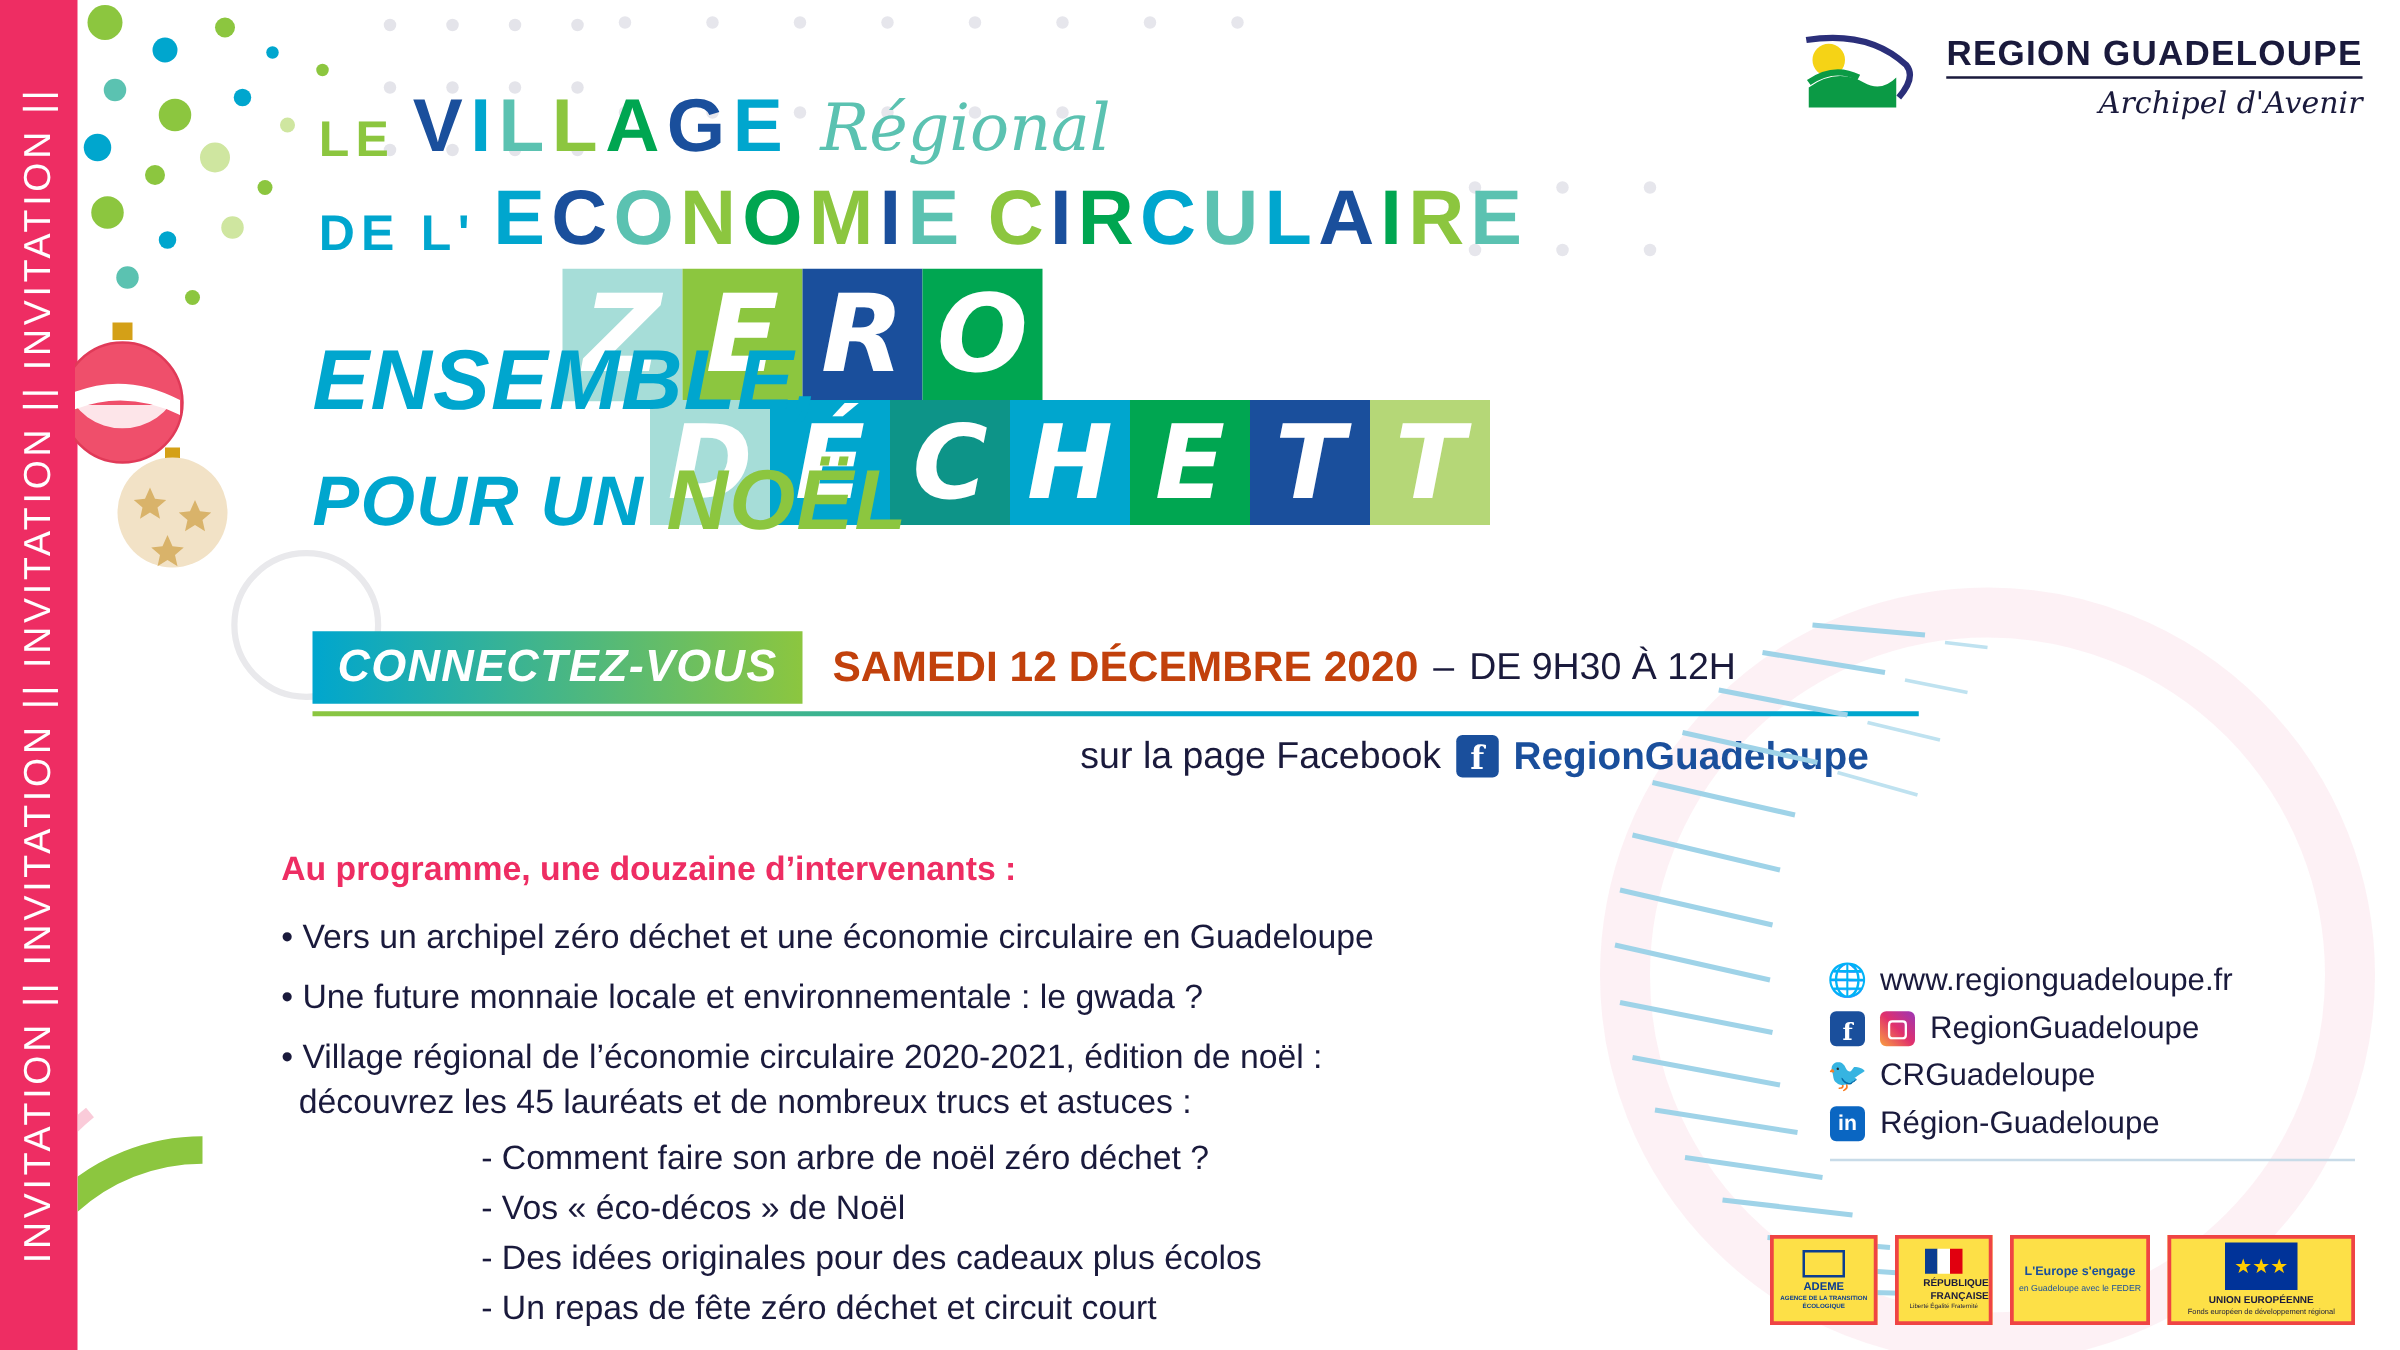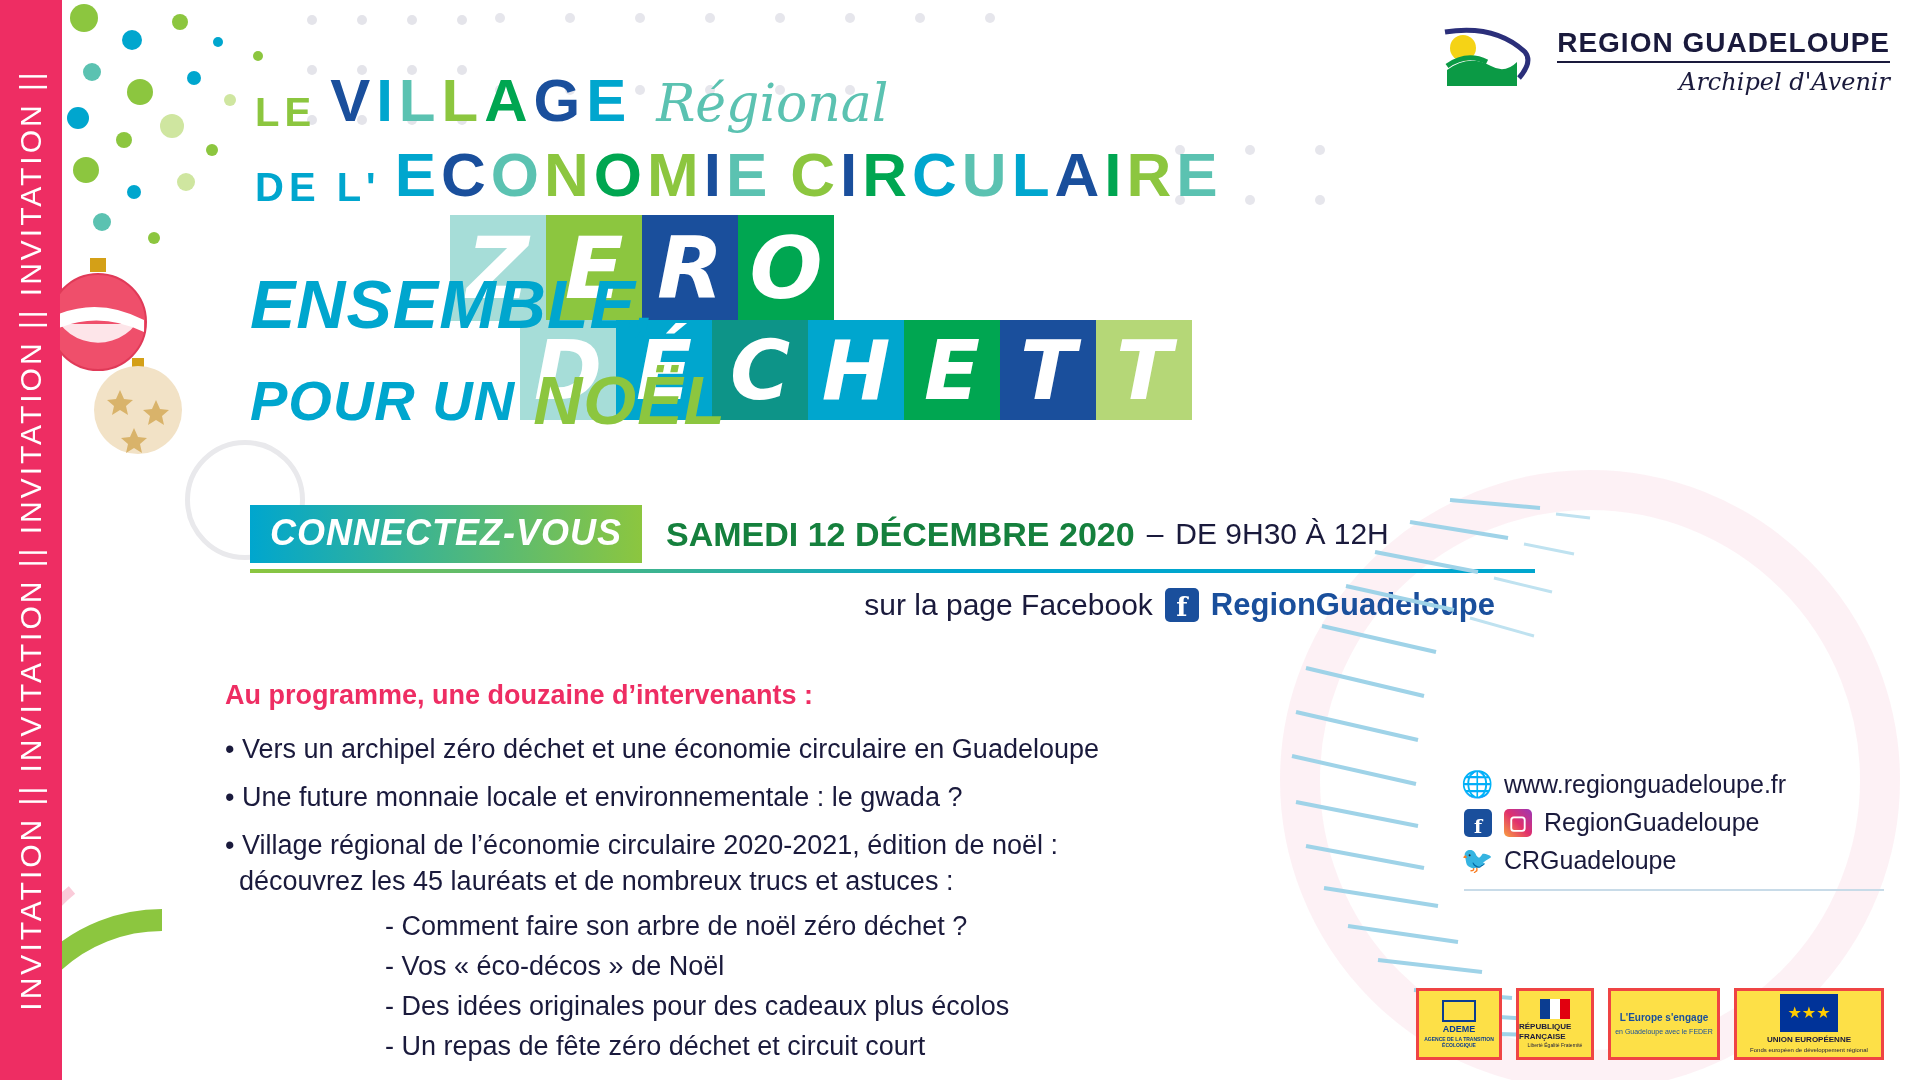--- a/index.html
+++ b/index.html
@@ -125,21 +125,21 @@
   .connect {
     position: absolute; left: 250px; top: 505px; width: 1280px;
   }
   .connect-row { display: flex; align-items: center; }
   .connect-badge {
     background: linear-gradient(90deg,#00a6ce 0%, #8cc63f 100%);
     color: #fff; font-weight: 800; font-style: italic; font-size: 36px;
     padding: 7px 20px 9px; letter-spacing: 1px;
   }
   .connect-date {
-    font-size: 34px; font-weight: 800; color: #15803d; margin-left: 24px;
+    font-size: 34px; font-weight: 800; color: #c2410c; margin-left: 24px;
   }
   .connect-sep { font-size: 30px; color: #1a1a3c; margin: 0 12px; font-weight: 400;}
   .connect-time { font-size: 30px; color: #1a1a3c; font-weight: 400; }
   .connect-rule {
     height: 4px; width: 1285px;
     background: linear-gradient(90deg,#8cc63f 0%, #00a6ce 55%, #00a6ce 100%);
     margin-top: 6px;
   }
   .fb-line {
     display: flex; align-items: center; justify-content: flex-end;
@@ -456,36 +456,40 @@
   </div>
   <div class="rc-row">
     <span class="ic fb">f</span>
     <span class="ic ig">▢</span>
     <span class="rc-text">RegionGuadeloupe</span>
   </div>
   <div class="rc-row">
     <span class="ic tw">🐦</span>
     <span class="rc-text">CRGuadeloupe</span>
   </div>
+  <div class="rc-row">
+    <span class="ic li">in</span>
+    <span class="rc-text">Région-Guadeloupe</span>
+  </div>
   <div class="rc-rule"></div>
 </div>
 
 <div class="partners">
   <div class="plogo ademe">
     <div class="sq"></div>
     <div style="font-size:9px">ADEME</div>
     <div style="font-size:5px;text-align:center;line-height:1.3">AGENCE DE LA TRANSITION ÉCOLOGIQUE</div>
   </div>
   <div class="plogo rf">
     <div class="flagfr">
       <i style="background:#0b3d91"></i>
         <i style="background:#fff"></i>
         <i style="background:#e1000f"></i>
     </div>
-    <div style="text-align:left;margin-top:3px">RÉPUBLIQUE FRANÇAISE</div>
+    <div style="text-align:right;margin-top:3px">RÉPUBLIQUE FRANÇAISE</div>
     <div style="text-align:center;font-size:5px;font-weight:400">Liberté Égalité Fraternité</div>
   </div>
   <div class="plogo songage">
     <div style="text-align:center">L'Europe s'engage</div>
     <div style="text-align:center;font-size:7px;font-weight:400;margin-top:3px">en Guadeloupe avec le FEDER</div>
   </div>
   <div class="plogo eu">
     <div class="eu-flag">★★★</div>
     <div style="text-align:right;font-weight:700">UNION EUROPÉENNE</div>
     <div style="text-align:center;font-size:6px;line-height:1.3">Fonds européen de développement régional</div>

